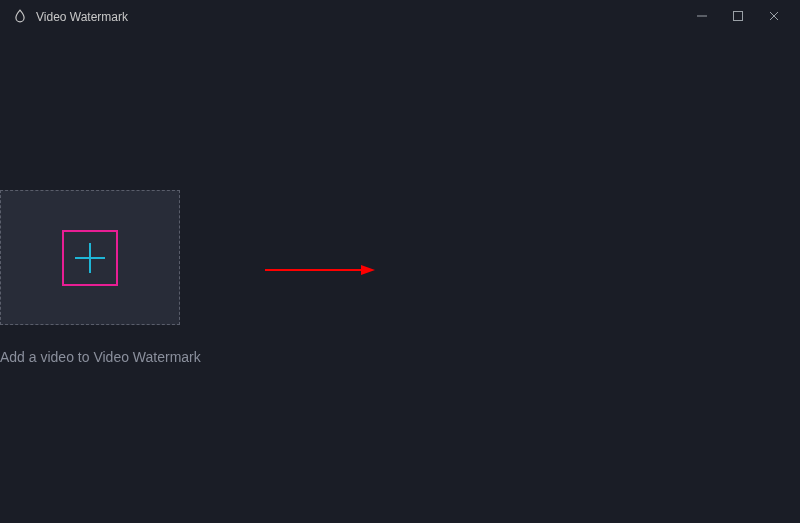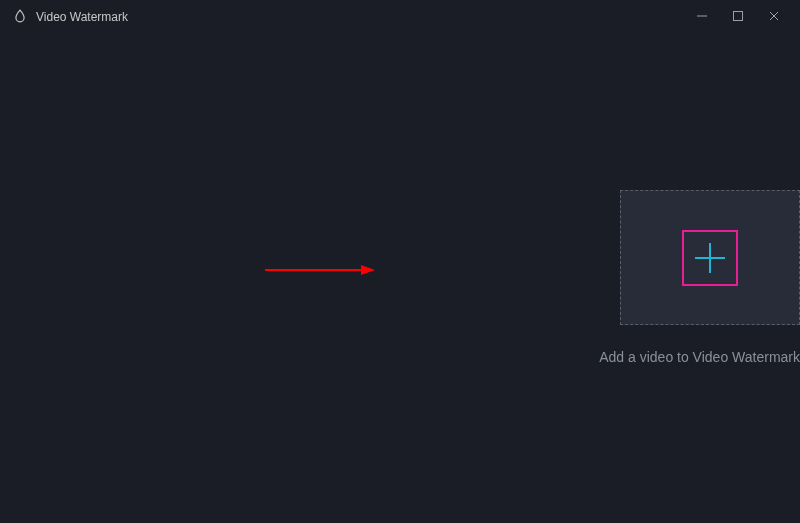--- a/index.html
+++ b/index.html
@@ -62,21 +62,21 @@
       height: 12px;
     }
     .main-area {
       position: absolute;
       top: 32px;
       left: 0;
       right: 0;
       bottom: 0;
       display: flex;
       flex-direction: column;
-      align-items: flex-end;
+      align-items: flex-start;
       justify-content: center;
       gap: 24px;
     }
     .dropzone {
       width: 180px;
       height: 135px;
       border: 1px dashed #5a5e6b;
       background: #282c38;
       display: flex;
       align-items: center;

